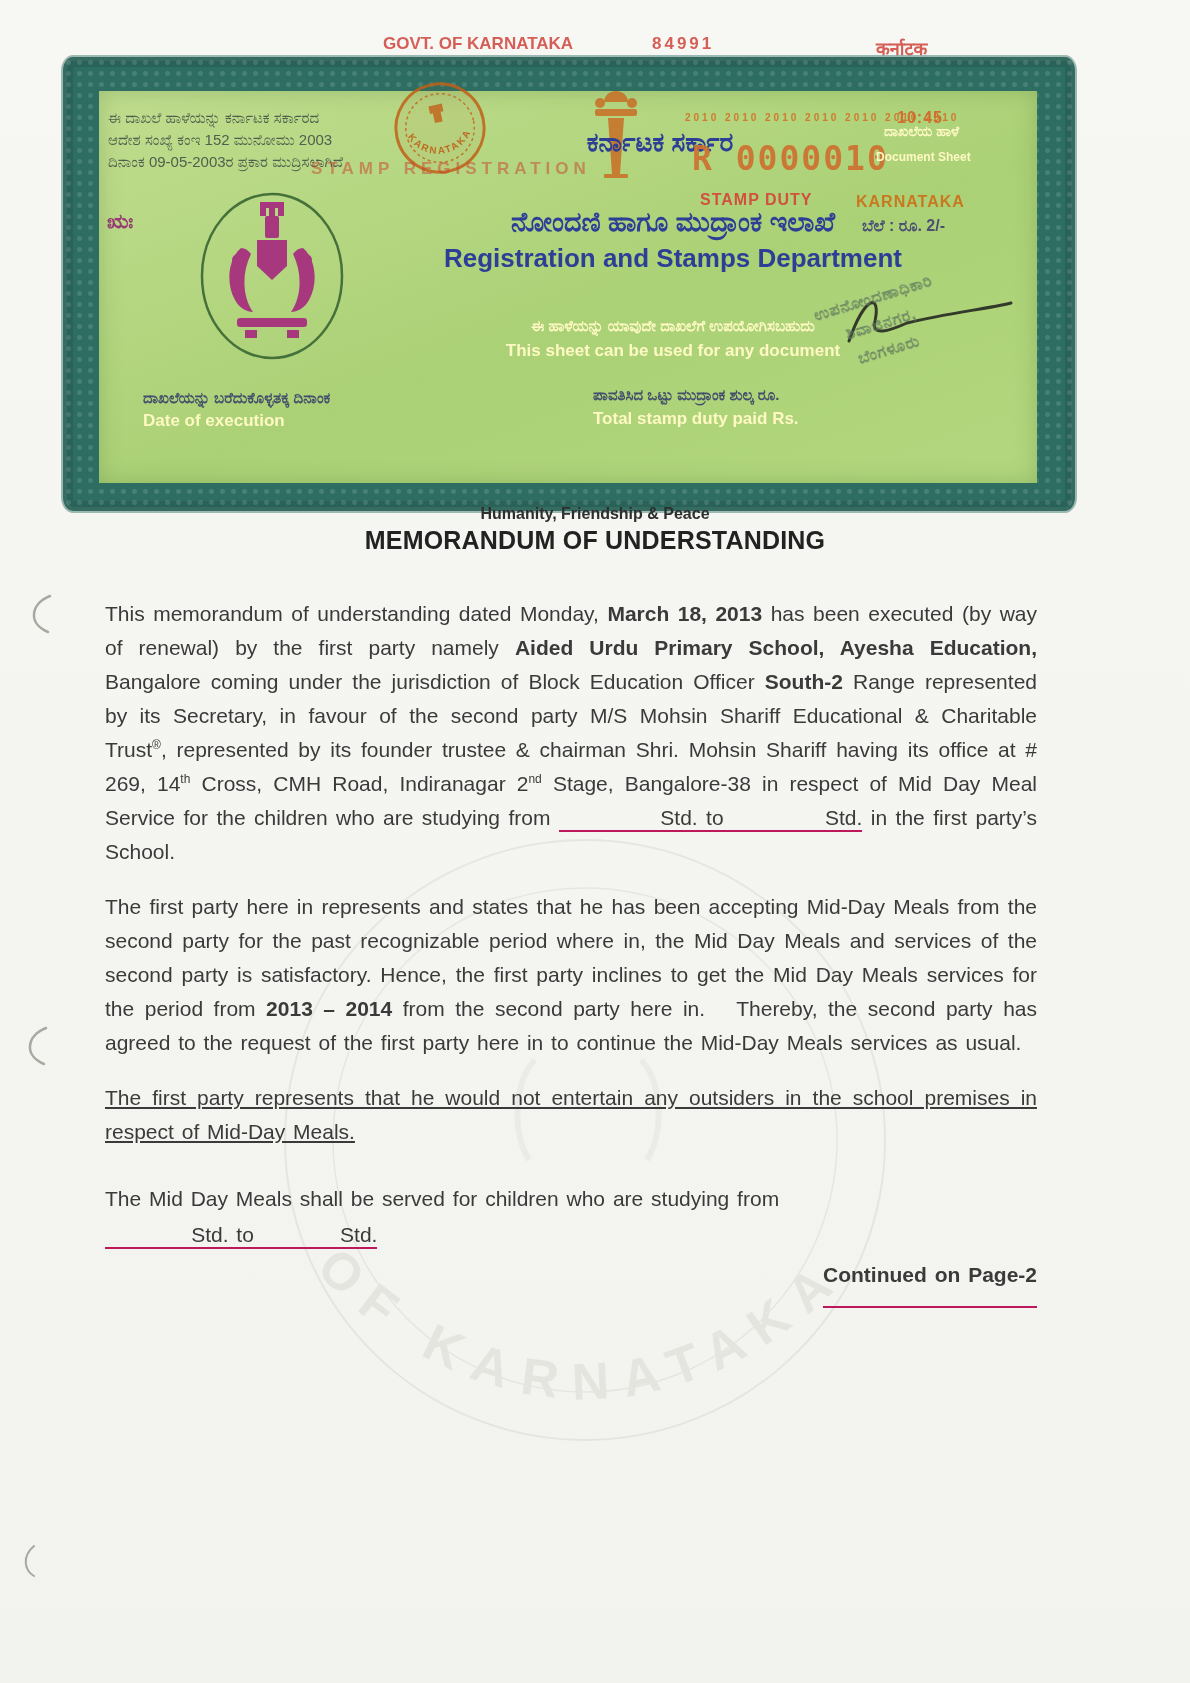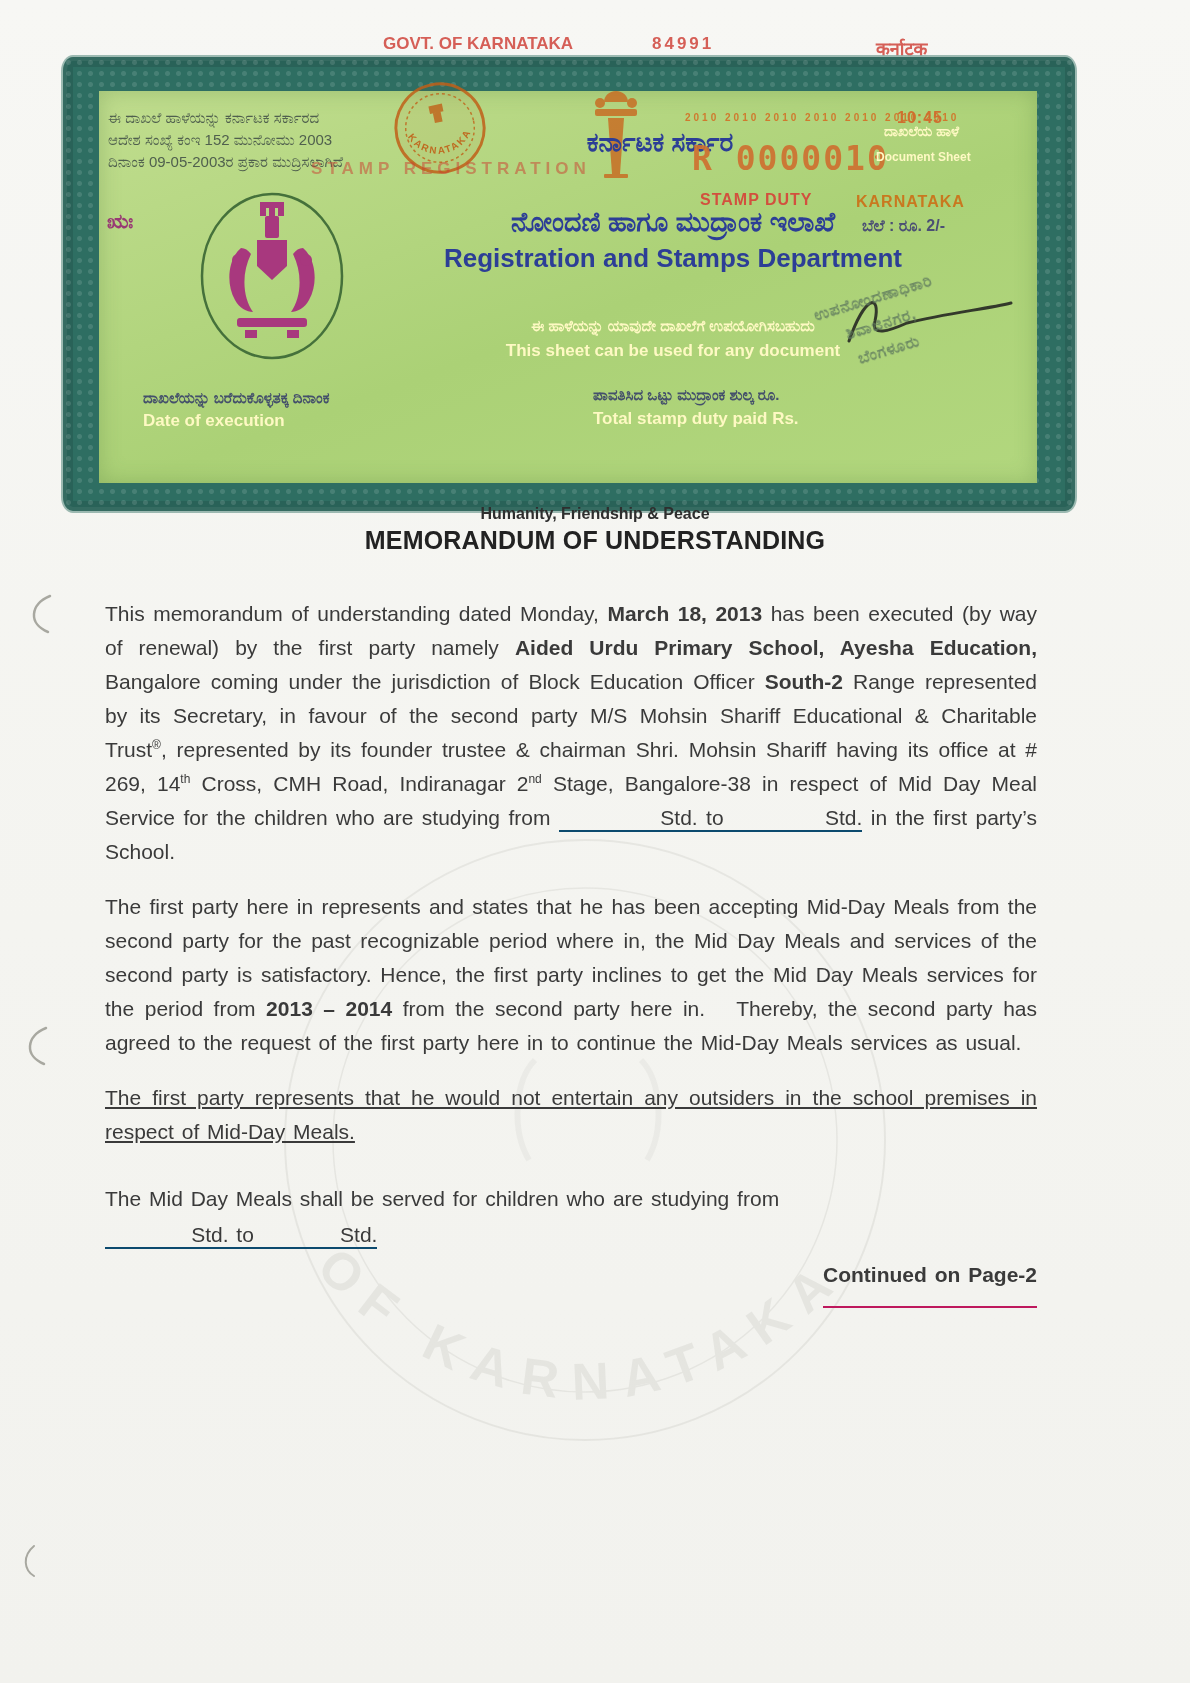--- a/index.html
+++ b/index.html
@@ -47,21 +47,21 @@
 
   
   .motto{left:0;right:0;top:505px;text-align:center;font-size:16px;font-weight:600;color:#2e2e2e;}
   .doc-title{left:0;right:0;top:526px;text-align:center;font-size:25px;font-weight:bold;color:#222;letter-spacing:.2px;}
   .bodytext{left:105px;top:597px;width:932px;color:#3a3a3a;font-size:21px;line-height:34px;word-spacing:2px;}
   .bodytext p{margin:0 0 21px;text-align:justify;}
   .bodytext p.p3{margin-bottom:33px;text-decoration:underline;}
   .bodytext p.p4{text-align:left;margin-bottom:2px;}
   .bodytext p.p5{text-align:left;margin:0 0 6px;}
   .bodytext .b{font-weight:bold;}
-  .bodytext .u{border-bottom:2px solid #0c4a6e;padding-bottom:1px;}
+  .bodytext .u{border-bottom:2px solid #be185d;padding-bottom:1px;}
   .bodytext sup{font-size:12px;line-height:0;}
   .continued{text-align:right;font-weight:bold;font-size:21px;margin-top:6px;}
   .continued span{border-bottom:2px solid #be185d;padding-bottom:20px;}
 
   .wm{opacity:.12;}
   .pen-mark{opacity:.75;}
 </style>
 </head>
 <body>
 
@@ -143,21 +143,21 @@
 
   <svg class="abs" style="left:772px;top:230px;" width="185" height="70" viewBox="0 0 185 70">
     <path d="M14,54 C30,8 46,6 40,34 C36,50 54,44 72,36 C112,26 152,22 176,16" fill="none" stroke="#1d1d1d" stroke-width="3" stroke-linecap="round" opacity=".85"></path>
   </svg>
   <div class="abs rubber" style="left:648px;top:226px;width:340px;">
     <div>ಉಪನೋಂದಣಾಧಿಕಾರಿ</div>
     <div>ಶಿವಾಜಿನಗರ,</div>
     <div>ಬೆಂಗಳೂರು</div>
   </div>
 
-  <div class="abs kn-small" style="left:80px;top:330px;font-size:15px;color:#44506b;font-weight:600;font-family:Liberation Serif, serif;">ದಾಖಲೆಯನ್ನು ಬರೆದುಕೊಳ್ಳತಕ್ಕ ದಿನಾಂಕ</div>
+  <div class="abs kn-small" style="left:80px;top:330px;font-size:15px;color:#44506b;font-weight:600;">ದಾಖಲೆಯನ್ನು ಬರೆದುಕೊಳ್ಳತಕ್ಕ ದಿನಾಂಕ</div>
   <div class="abs navy-s" style="left:80px;top:354px;font-size:17px;">Date of execution</div>
   <div class="abs kn-small" style="left:530px;top:327px;font-size:15px;color:#44506b;font-weight:600;">ಪಾವತಿಸಿದ ಒಟ್ಟು ಮುದ್ರಾಂಕ ಶುಲ್ಕ ರೂ.</div>
   <div class="abs navy-s" style="left:530px;top:352px;font-size:17px;">Total stamp duty paid Rs.</div>
 </div>
 
 <svg class="abs wm" style="left:215px;top:810px;" width="740" height="720" viewBox="0 0 740 720">
   <defs>
       <path id="wmArc" d="M100,460 C260,632 480,632 640,460"></path>
     </defs>
   <circle cx="370" cy="330" r="300" fill="none" stroke="#85857d" stroke-width="2"></circle>

